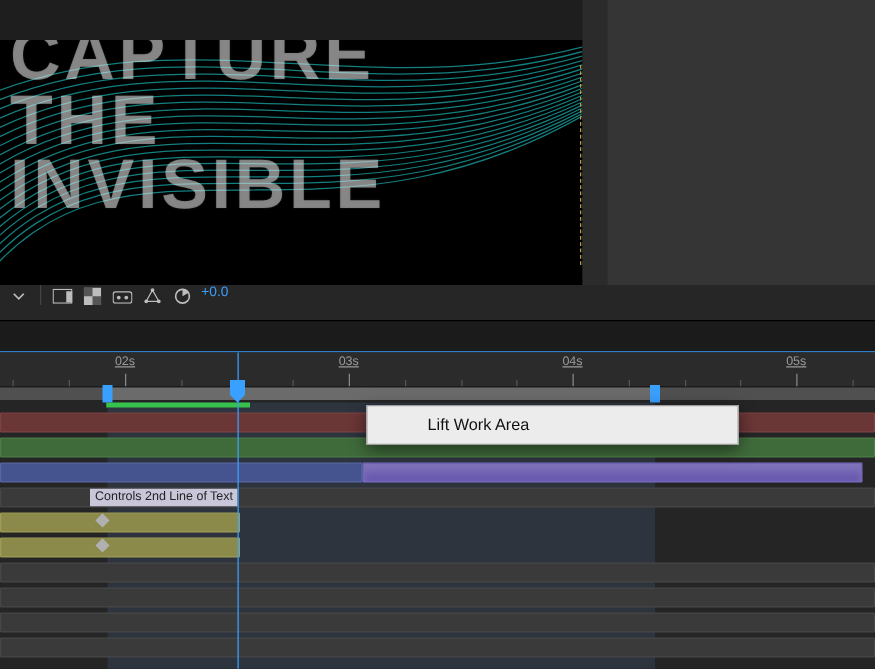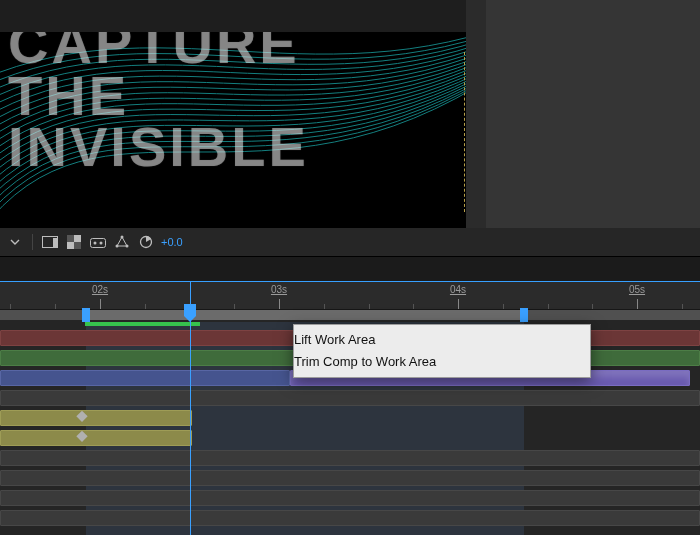--- a/index.html
+++ b/index.html
@@ -30,21 +30,21 @@
     position: absolute; left: 466px; top: 0; right: 0; height: 228px;
     background: #2b2b2b;
   }
   .right-pane .inner {
     position:absolute; left:20px; top:0; right:0; bottom:0; background:#353535;
   }
 
   
   .toolbar {
     position: absolute; left: 0; top: 228px; width: 700px; height: 28px;
-    background: #262626; display: flex; align-items: center; padding: 0 6px;
+    background: #262626; display: flex; padding: 0 6px;
     gap: 6px; font-size: 11px; color: #3aa0ff;
   }
   .toolbar .sep { width:1px; height:16px; background:#444; margin:0 2px; }
   .toolbar svg { display:block; }
   .tb-icon { width:18px; height:18px; display:flex; align-items:center; justify-content:center; color:#bdbdbd; }
   .toolbar .accent { color:#3aa0ff; font-size:11px; }
 
   
   .gap {
     position:absolute; left:0; top:256px; right:0; height:26px; background:#1b1b1b;
@@ -105,21 +105,21 @@
   .work-shade {
     position:absolute; top:0; bottom:0; background:rgba(60,80,110,0.35);
   }
 
   
   .ctx-menu {
     position:absolute; background:#ececec; border:1px solid #9c9c9c;
     font-size:13px; color:#111; box-shadow:0 4px 14px rgba(0,0,0,0.5);
     padding:4px 0;
   }
-  .ctx-item { padding:2px 0; white-space:nowrap; line-height:18px; }
+  .ctx-item { padding:2px 24px; white-space:nowrap; line-height:18px;margin-left:24px; }
   .ctx-item.sel { background:#1f6fe8; color:#fff; }
 
 </style>
 </head>
 <body>
 
 <div class="preview">
   <div class="art">
     <svg width="466" height="228" viewBox="0 0 466 228">
       <g stroke="#1aa3a3" stroke-width="1" fill="none" opacity="0.78">
@@ -245,20 +245,21 @@
     </div>
     <div class="trk-row" style="top:26px">
       <div class="bar bar-green" style="left:0; right:0"></div>
     </div>
     <div class="trk-row" style="top:46px">
       <div class="bar bar-blue" style="left:0; right:410px"></div>
       <div class="bar bar-purple" style="left:290px; right:10px"></div>
     </div>
     <div class="trk-row" style="top:66px">
       <div class="bar bar-gray" style="left:0; right:0"></div>
+      <div class="bar-label" style="left:72px">Controls 2nd Line of Text</div>
     </div>
     <div class="trk-row" style="top:86px">
       <div class="bar bar-olive" style="left:0; width:192px"></div>
       <span class="kf" style="left:78px"></span>
     </div>
     <div class="trk-row" style="top:106px">
       <div class="bar bar-olive" style="left:0; width:192px"></div>
       <span class="kf" style="left:78px"></span>
     </div>
     <div class="trk-row" style="top:126px">
@@ -274,16 +275,15 @@
       <div class="bar bar-gray" style="left:0; right:0"></div>
     </div>
   </div>
 
   <div class="playhead" style="left:190px">
     <div class="playhead-cap"></div>
   </div>
 
   <div class="ctx-menu" style="left:293px; top:42px; width:298px">
     <div class="ctx-item">Lift Work Area</div>
-    <div class="ctx-item">Trim Comp to Work Area</div>
   </div>
 
 </div>
 
 </body></html>

